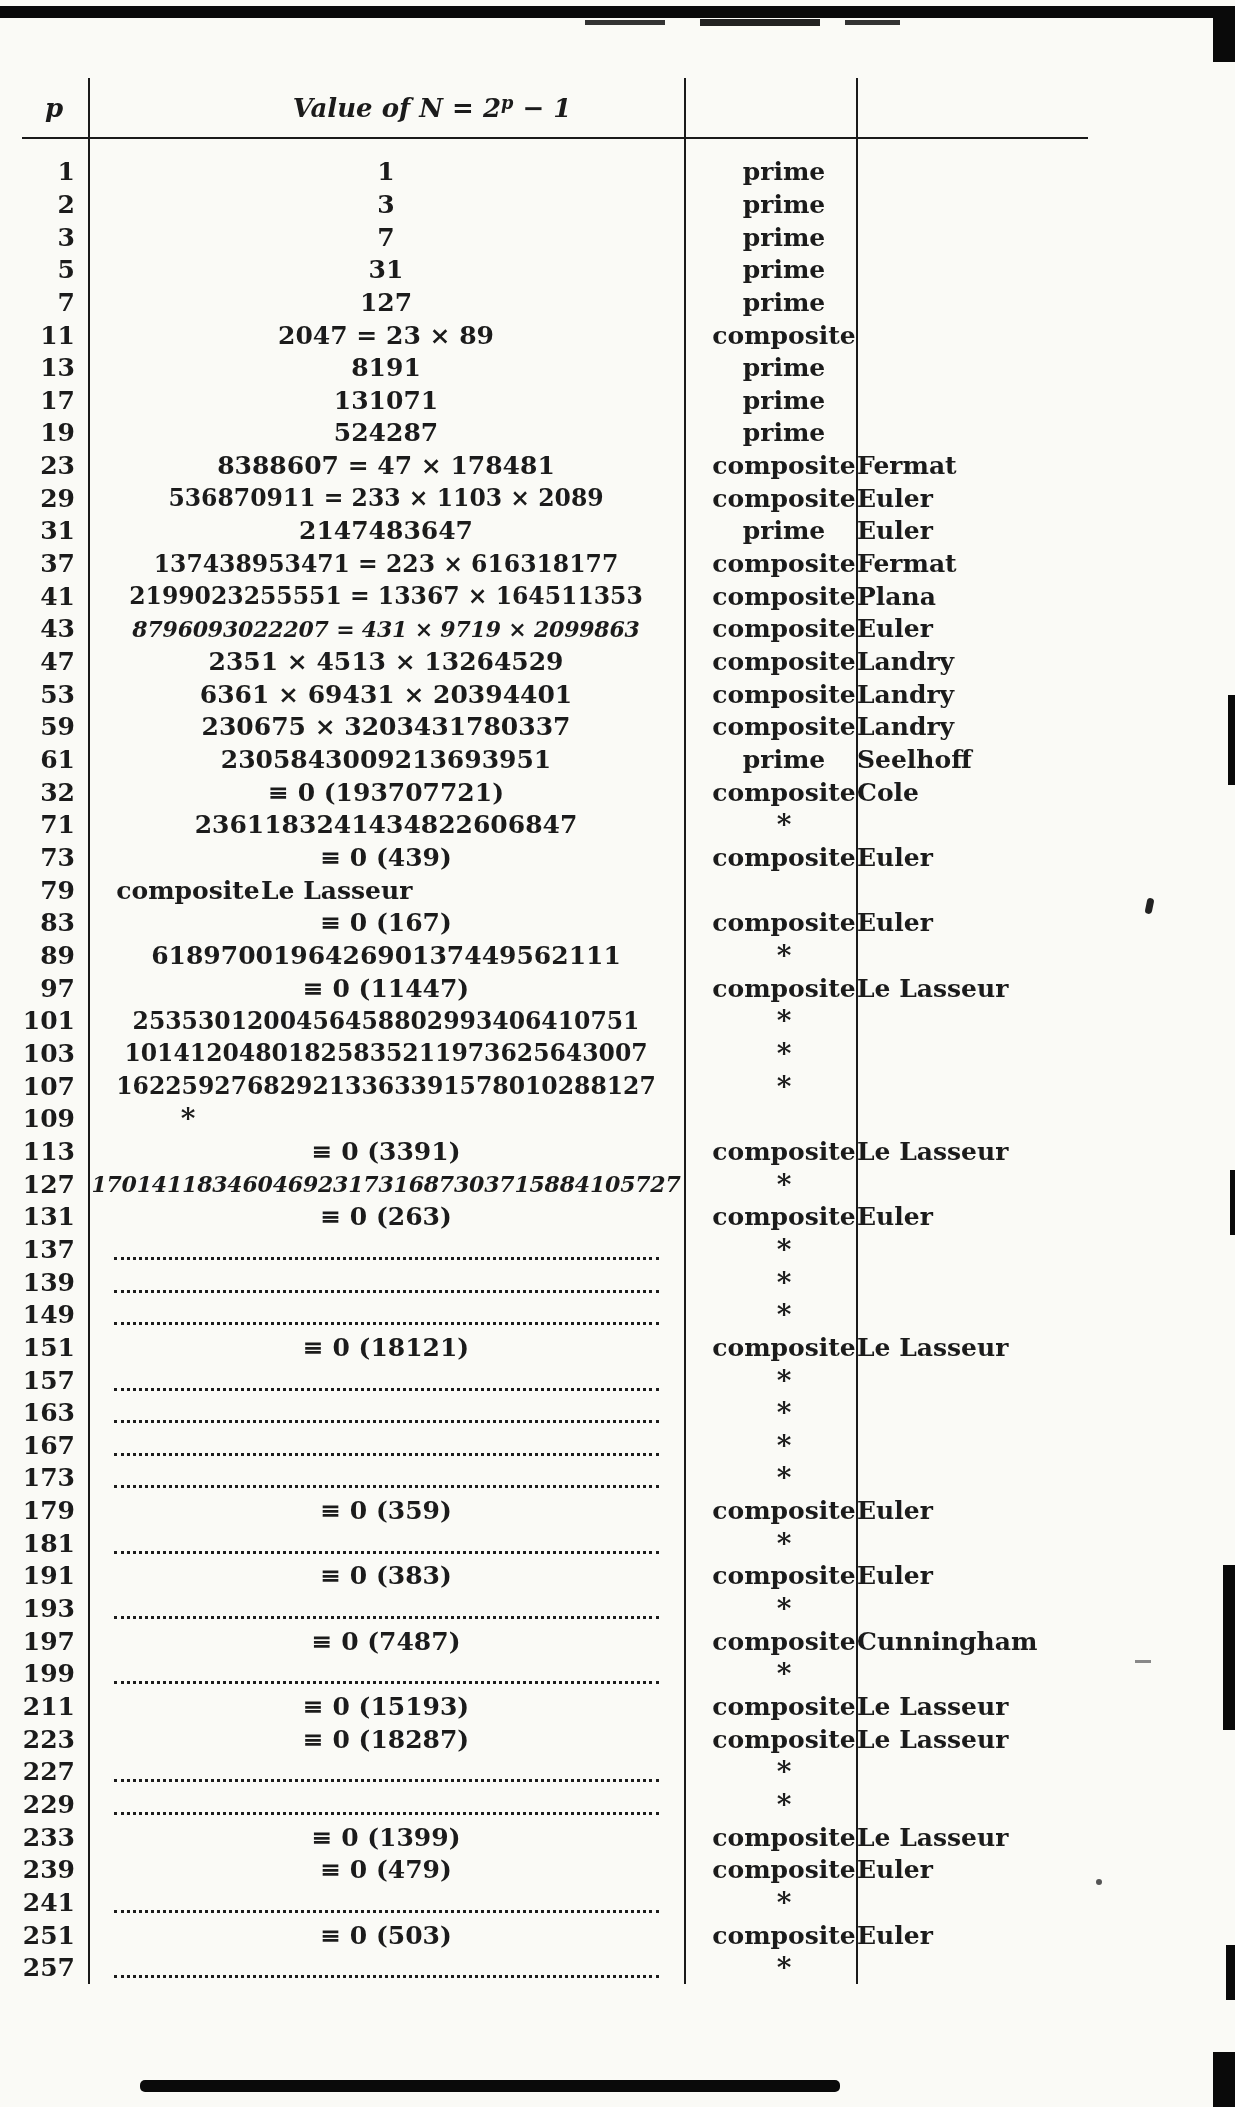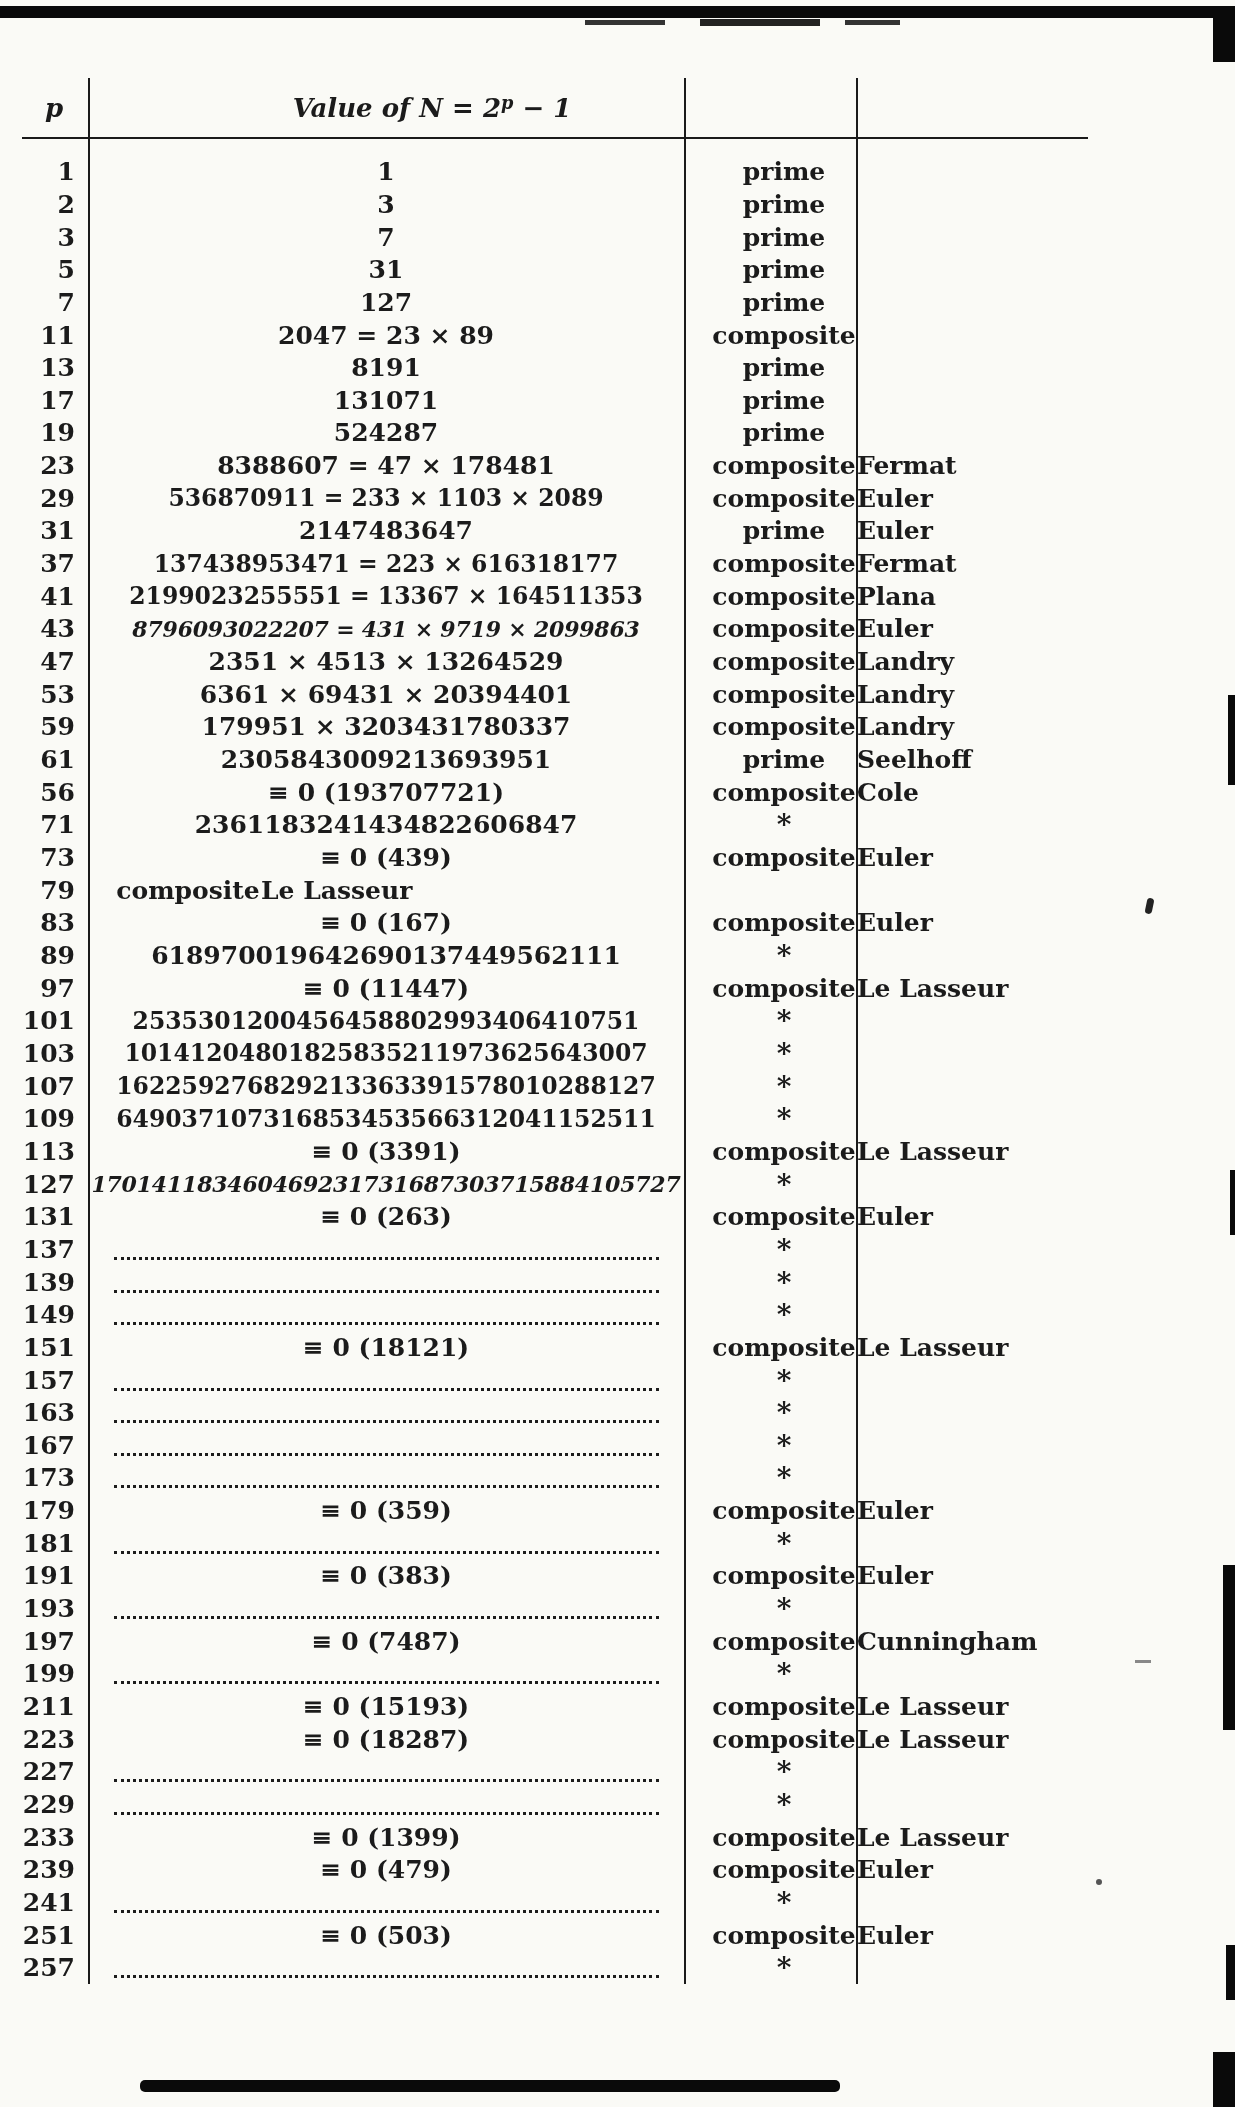--- a/index.html
+++ b/index.html
@@ -182,32 +182,32 @@
           <div class="c-attr">Landry</div>
         </div>
         <div class="row">
           <div class="c-p">53</div>
           <div class="c-value">6361 × 69431 × 20394401</div>
           <div class="c-status">composite</div>
           <div class="c-attr">Landry</div>
         </div>
         <div class="row">
           <div class="c-p">59</div>
-          <div class="c-value">179951 × 3203431780337</div>
+          <div class="c-value">230675 × 3203431780337</div>
           <div class="c-status">composite</div>
           <div class="c-attr">Landry</div>
         </div>
         <div class="row">
           <div class="c-p">61</div>
           <div class="c-value">2305843009213693951</div>
           <div class="c-status">prime</div>
           <div class="c-attr">Seelhoff</div>
         </div>
         <div class="row">
-          <div class="c-p">56</div>
+          <div class="c-p">32</div>
           <div class="c-value">≡ 0 (193707721)</div>
           <div class="c-status">composite</div>
           <div class="c-attr">Cole</div>
         </div>
         <div class="row">
           <div class="c-p">71</div>
           <div class="c-value">2361183241434822606847</div>
           <div class="c-status star">*</div>
           <div class="c-attr"></div>
         </div>
@@ -253,21 +253,20 @@
           <div class="c-attr"></div>
         </div>
         <div class="row">
           <div class="c-p">107</div>
           <div class="c-value long">162259276829213363391578010288127</div>
           <div class="c-status star">*</div>
           <div class="c-attr"></div>
         </div>
         <div class="row">
           <div class="c-p">109</div>
-          <div class="c-value long">649037107316853453566312041152511</div>
           <div class="c-status star">*</div>
           <div class="c-attr"></div>
         </div>
         <div class="row">
           <div class="c-p">113</div>
           <div class="c-value">≡ 0 (3391)</div>
           <div class="c-status">composite</div>
           <div class="c-attr">Le Lasseur</div>
         </div>
         <div class="row">

